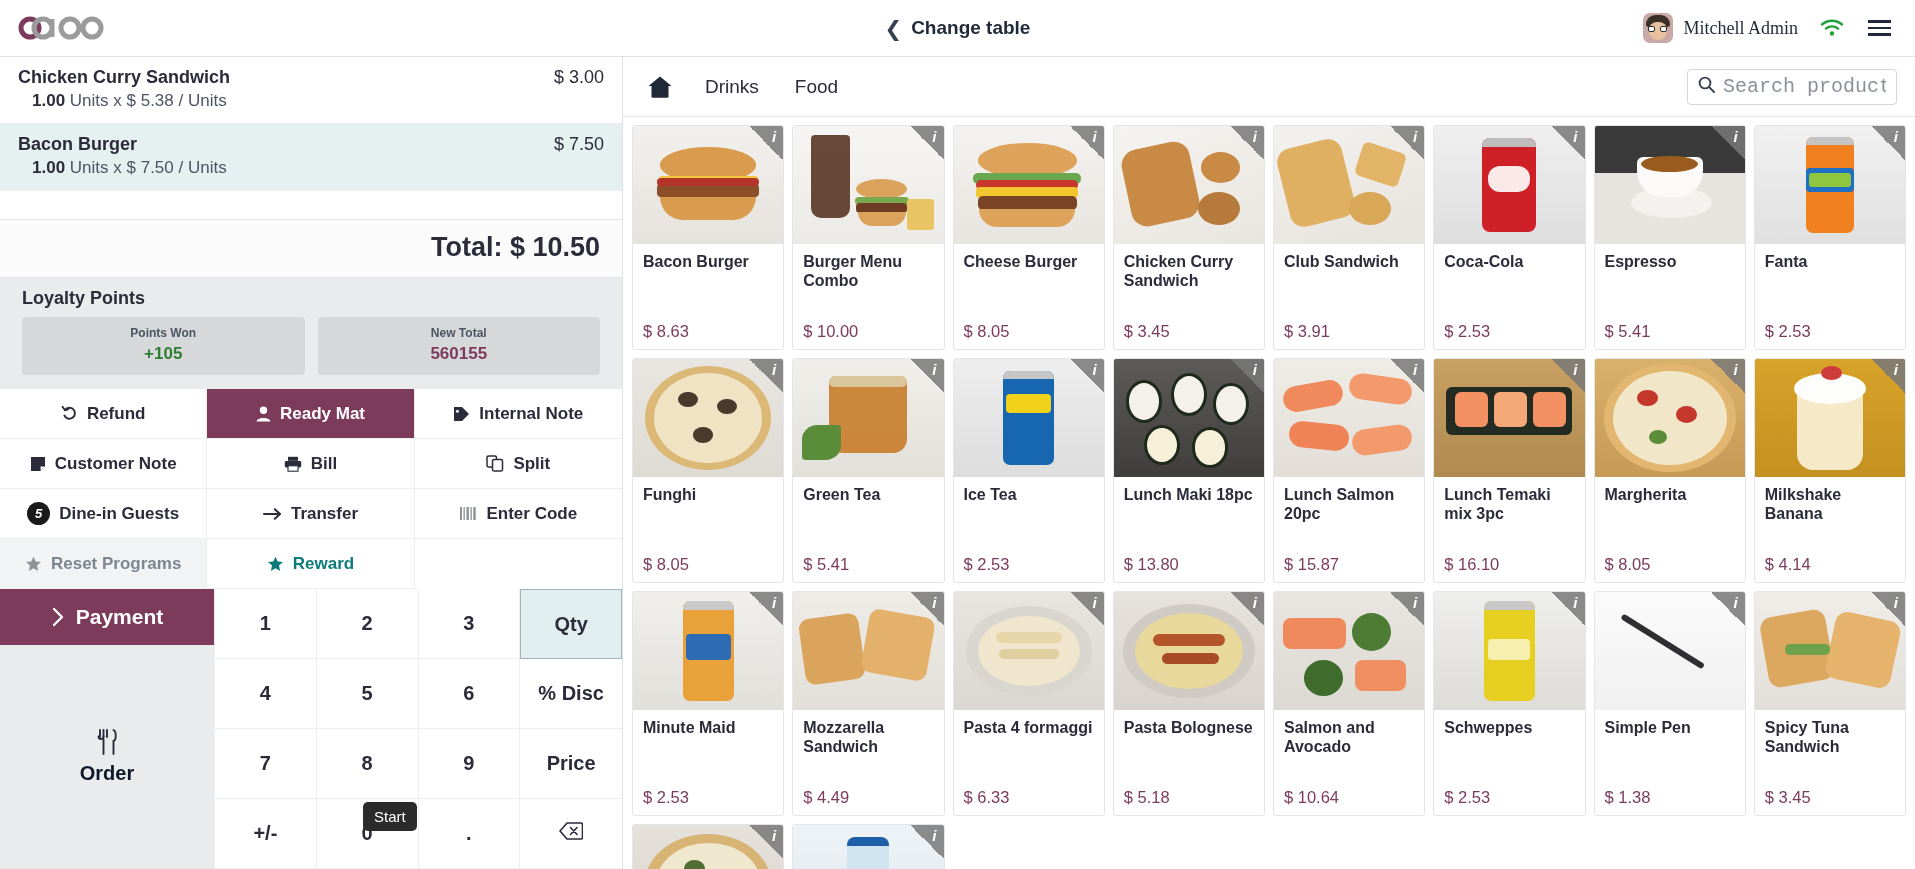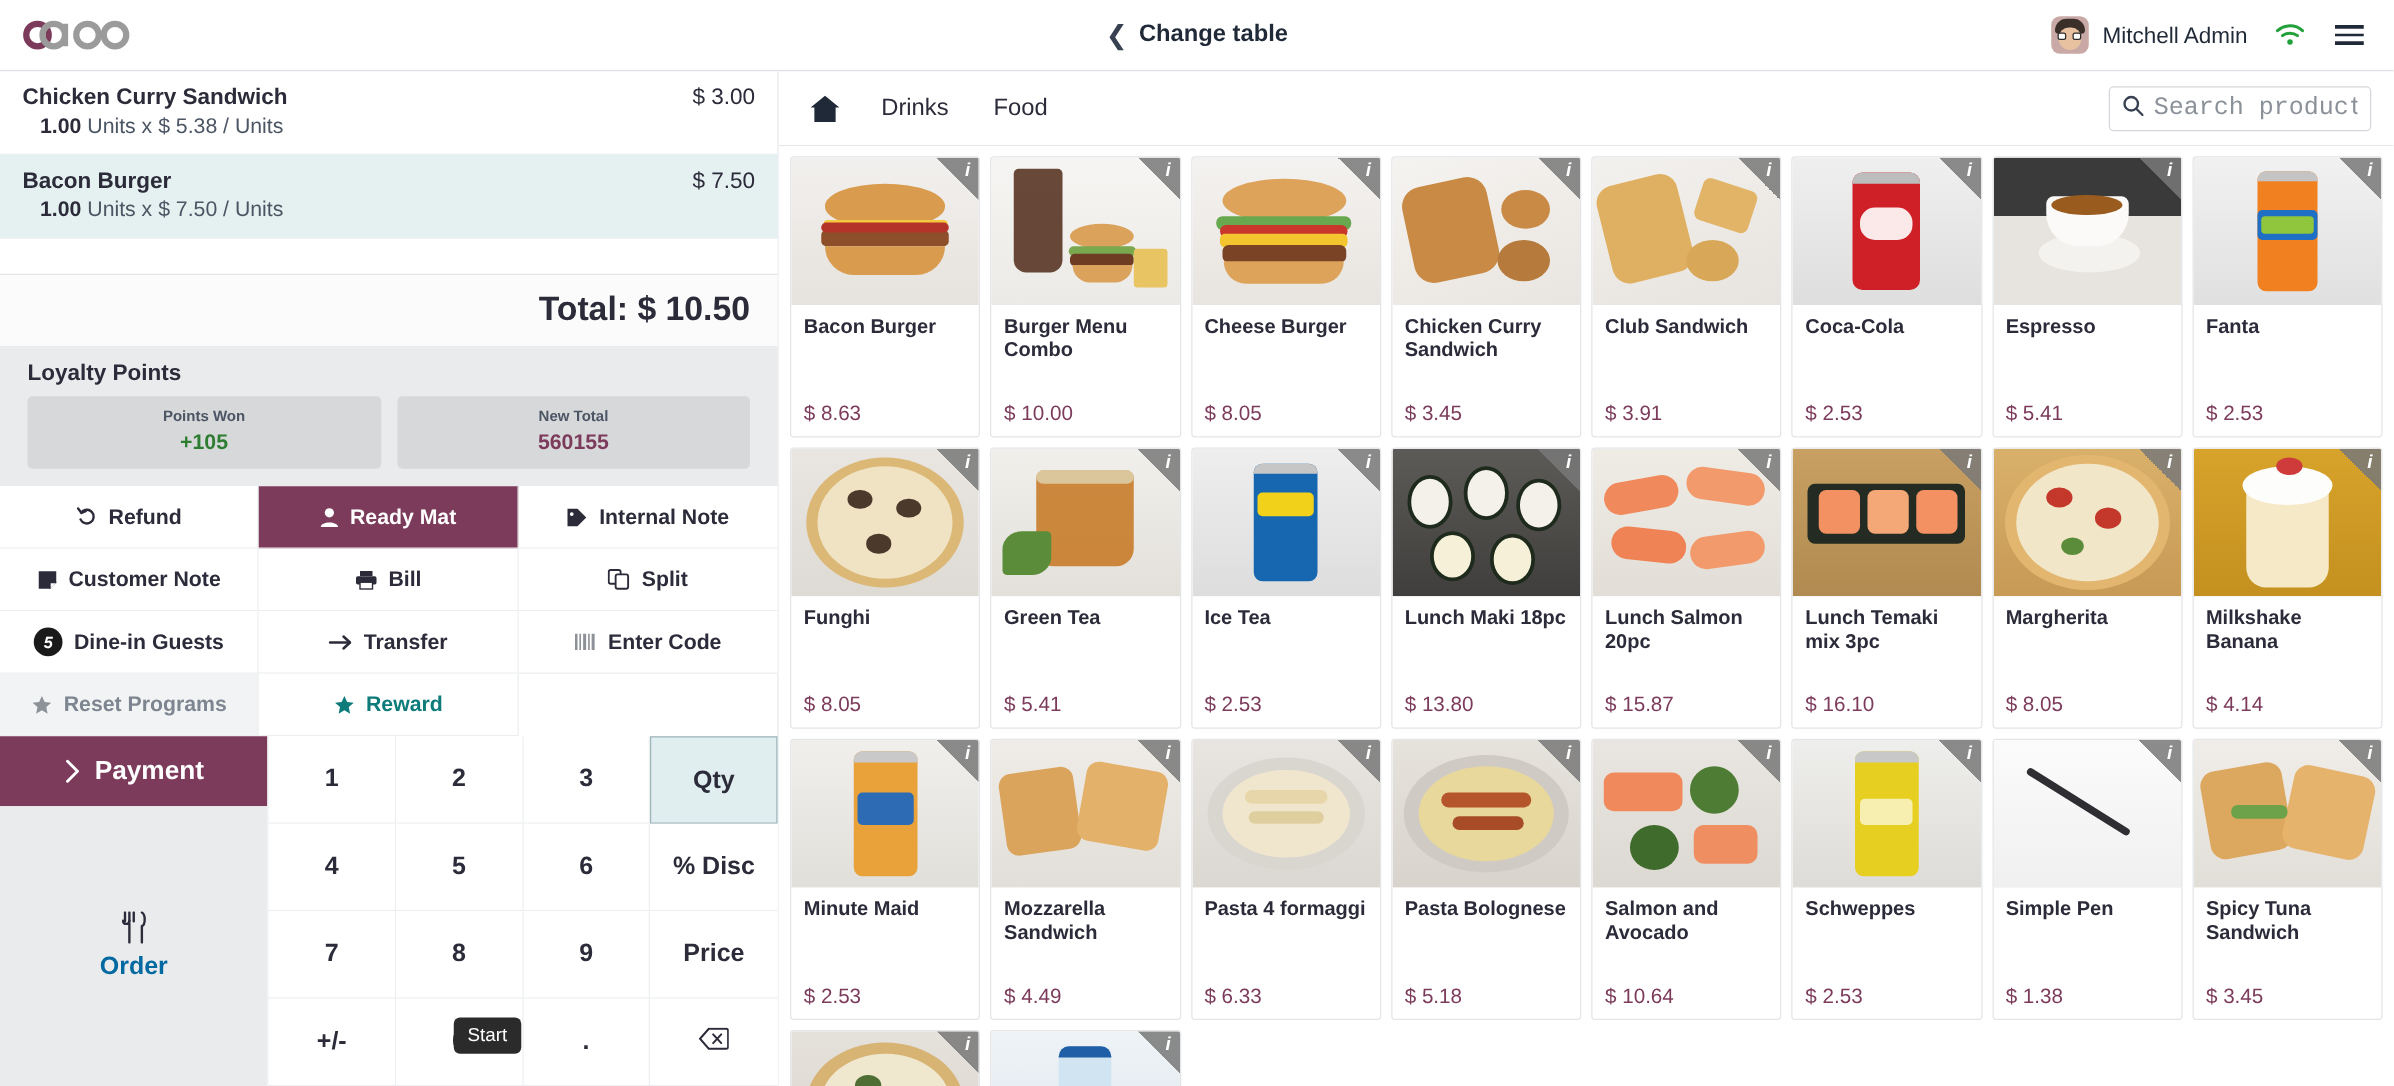--- a/index.html
+++ b/index.html
@@ -40,21 +40,21 @@
   }
   .user-chip { display: flex; align-items: center; gap: 11px; cursor: pointer; }
   .avatar {
     width: 30px; height: 30px; border-radius: 7px; overflow: hidden;
     background: #c9a9a6; display: block; position: relative;
   }
   .avatar .hair { position: absolute; left: 3px; top: 2px; width: 24px; height: 12px; background: #3b2f2a; border-radius: 10px 10px 3px 3px; }
   .avatar .face { position: absolute; left: 6px; top: 9px; width: 18px; height: 18px; background: #e8c1a0; border-radius: 8px 8px 9px 9px; }
   .avatar .g1, .avatar .g2 { position: absolute; top: 13px; width: 7px; height: 6px; border: 1.5px solid #2c2c2c; border-radius: 2px; background: #fff; }
   .avatar .g1 { left: 5px; } .avatar .g2 { left: 17px; }
-  .username { font-size: 18px; color: #1f2937; }
+  .username { font-size: 18px; color: #1f2937; font-family: Liberation Serif, serif; }
   .wifi-icon { display: flex; align-items: center; cursor: pointer; }
   .burger-icon { display: flex; flex-direction: column; gap: 4px; cursor: pointer; padding: 2px; }
   .burger-icon i { display: block; width: 23px; height: 2.5px; background: #1f2937; }
 
   
   .body-split { flex: 1 1 auto; display: flex; min-height: 0; }
   .left-pane { width: 623px; flex: 0 0 623px; display: flex; flex-direction: column; background: #fff; border-right: 1px solid #dee2e6; }
   .right-pane { flex: 1 1 auto; display: flex; flex-direction: column; background: #fff; min-width: 0; }
 
   
@@ -119,39 +119,39 @@
   .pad-area { flex: 1 1 auto; display: flex; min-height: 0; }
   .pay-col { width: 214px; flex: 0 0 214px; display: flex; flex-direction: column; }
   .pay-btn {
     height: 56px; background: #7c3b5b; color: #fff;
     display: flex; align-items: center; justify-content: center; gap: 11px;
     font-size: 21px; font-weight: 700; cursor: pointer; user-select: none;
   }
   .order-stub {
     flex: 1 1 auto; background: #e9ebed;
     display: flex; flex-direction: column; align-items: center; justify-content: center;
-    gap: 7px; color: #0369a1; cursor: pointer;
+    gap: 7px; color: #0f172a; cursor: pointer;
   }
   .order-stub .lbl { font-size: 20px; font-weight: 700; }
 
   .numpad {
     flex: 1 1 auto; display: grid;
     grid-template-columns: repeat(4, 1fr); grid-template-rows: repeat(4, 1fr);
     background: #fff; border-left: 1px solid #eceef0; position: relative;
   }
   .np-btn {
     display: flex; align-items: center; justify-content: center;
     font-size: 20px; font-weight: 700; color: #2b2b3a;
     border-right: 1px solid #eceef0; border-bottom: 1px solid #eceef0;
     background: #fff; cursor: pointer; user-select: none;
   }
   .np-btn:nth-child(4n) { border-right: none; }
   .np-btn.mode-active { background: #e1eef0; border: 1px solid #9fb6bb; }
   .tooltip-start {
-    position: absolute; left: 148px; bottom: 26px;
+    position: absolute; left: 148px; bottom: 38px;
     background: #2b2b2b; color: #fff; font-size: 15px; font-weight: 400;
     padding: 6px 11px; border-radius: 5px; z-index: 5; pointer-events: none;
   }
 
   
   .cat-bar {
     height: 60px; flex: 0 0 60px; display: flex; align-items: center;
     padding: 0 18px 0 16px; border-bottom: 1px solid #e3e5e8; gap: 4px; background: #fff;
   }
   .home-btn { padding: 6px 12px 6px 8px; display: flex; align-items: center; cursor: pointer; }

